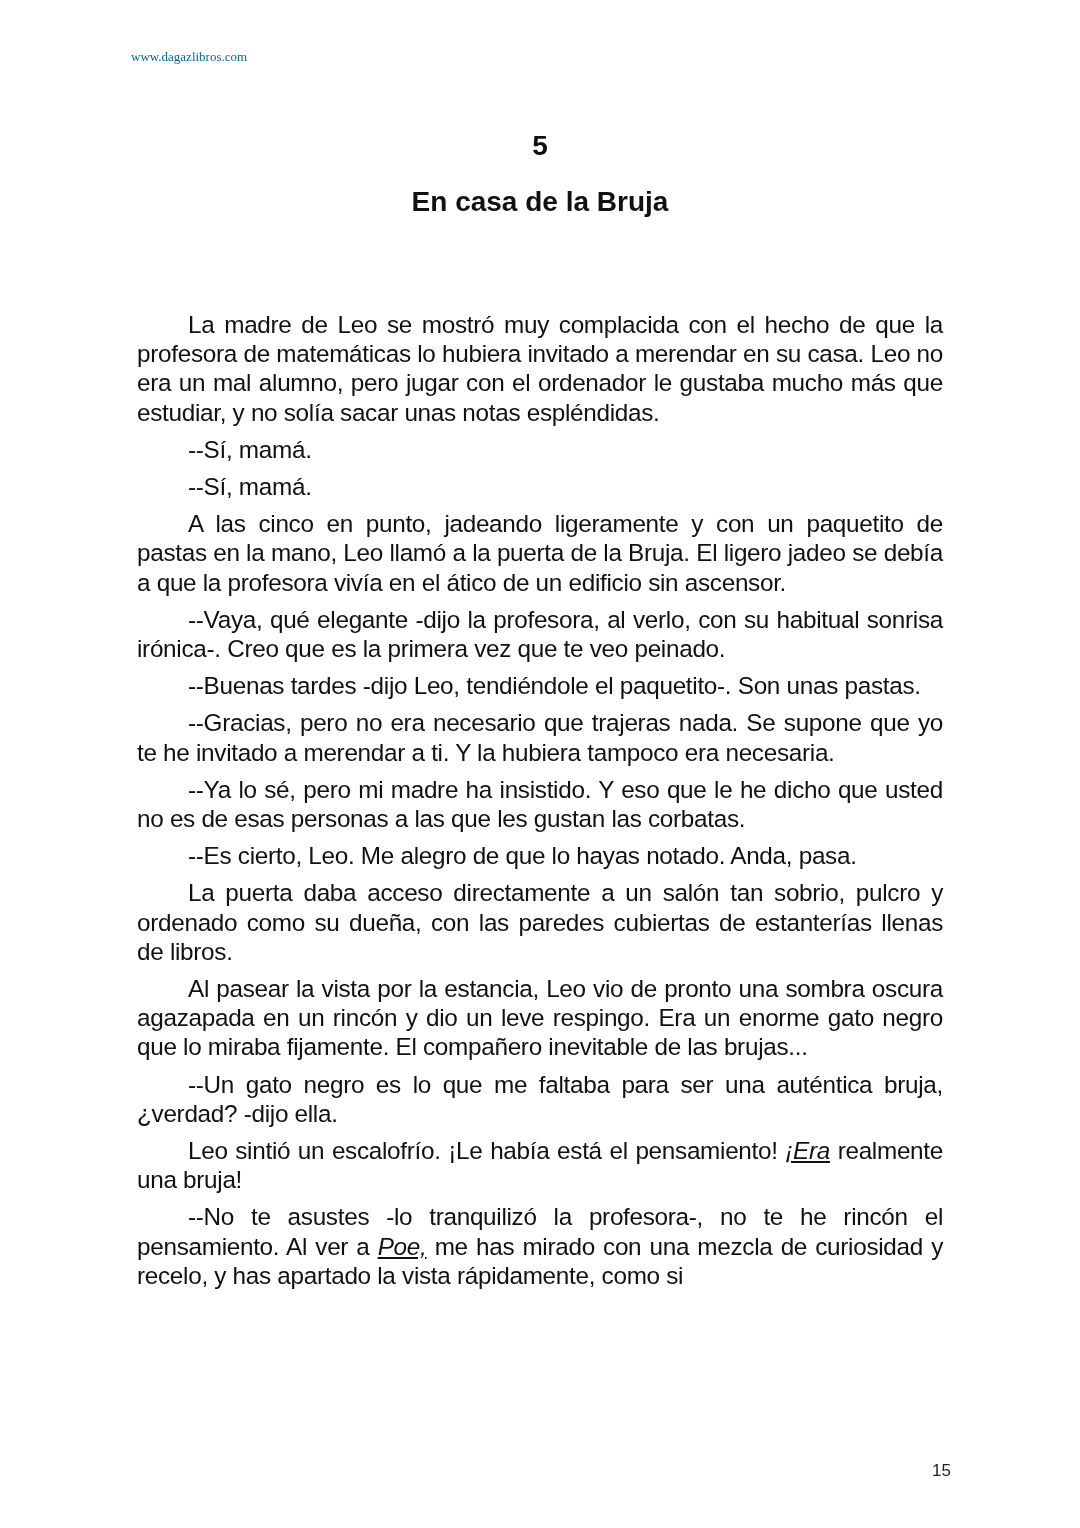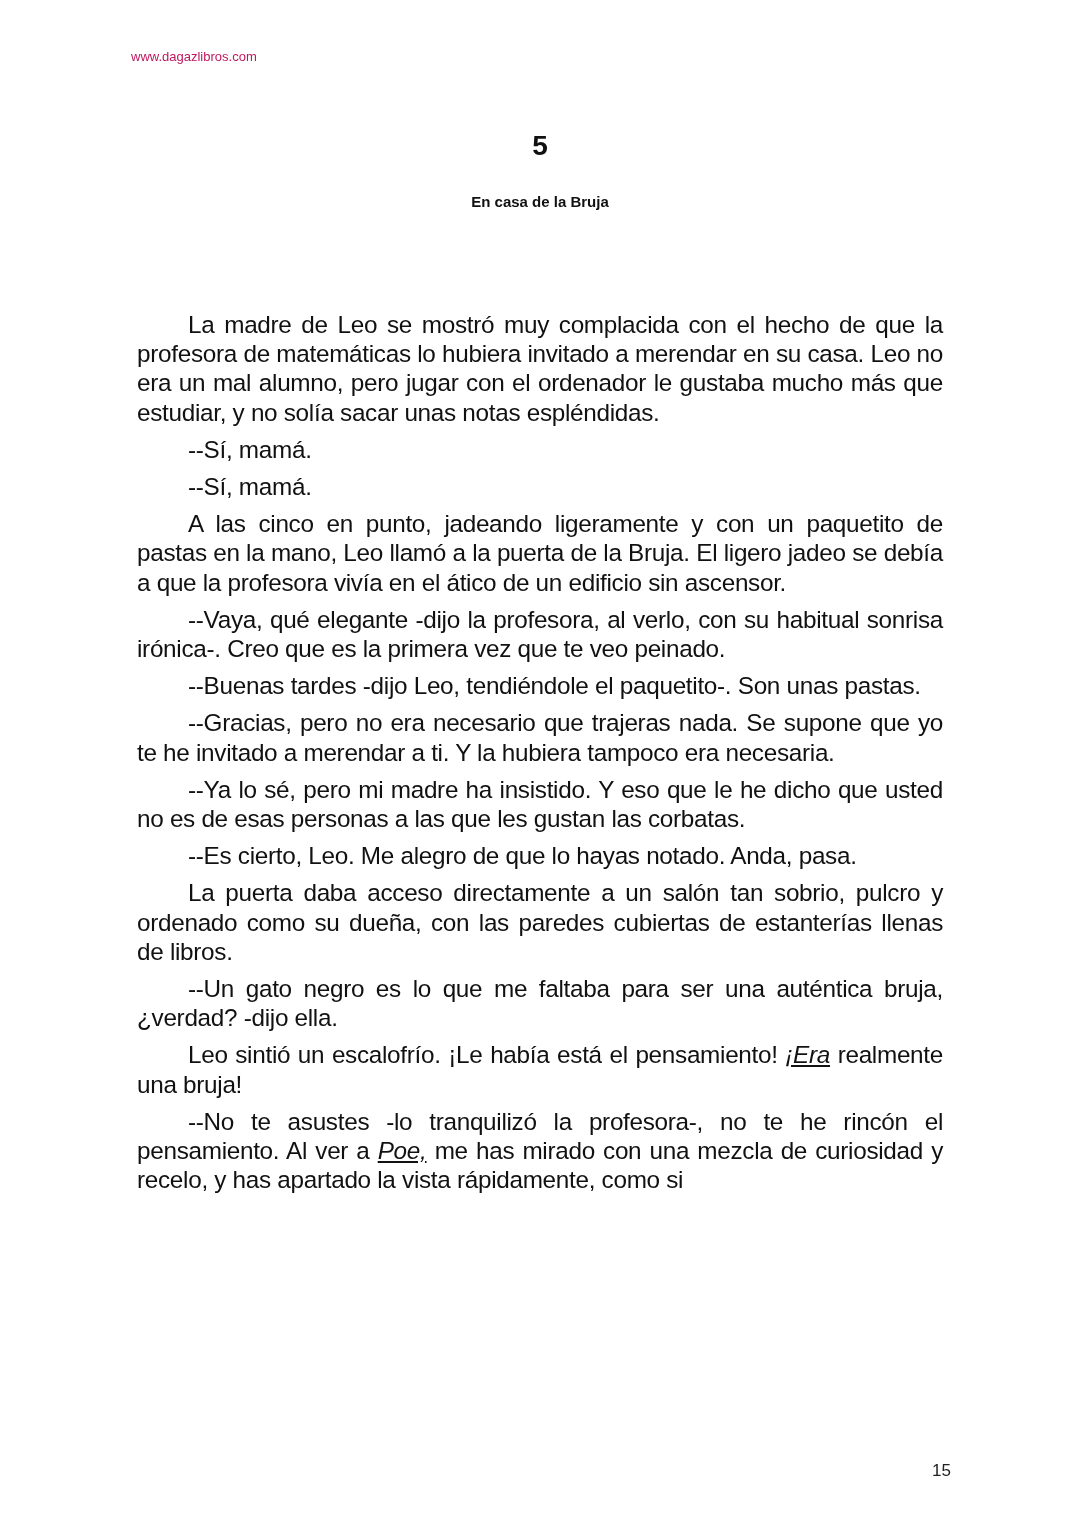--- a/index.html
+++ b/index.html
@@ -1,27 +1,27 @@
 <!DOCTYPE html>
 <html><head>
   <meta charset="utf-8">
   <style>
     html, body { margin: 0; padding: 0; background: #ffffff; }
     body { width: 1080px; height: 1528px; position: relative; overflow: hidden; color: #111; }
     .header-url {
       position: absolute; left: 131px; top: 49px;
-      font-family: Liberation Sans, sans-serif; font-size: 13px; color: #be185d;
+      font-family: Liberation Serif, serif; font-size: 13px; color: #0369a1;
     }
     .chapter-number {
       position: absolute; left: 0; width: 1080px; top: 130px; text-align: center;
       font-family: "Liberation Sans", sans-serif; font-weight: bold; font-size: 28px;
     }
     .chapter-title {
-      position: absolute; left: 0; width: 1080px; top: 193px; text-align: center;
-      font-family: "Liberation Sans", sans-serif; font-weight: bold; font-size: 15px;
+      position: absolute; left: 0; width: 1080px; top: 186px; text-align: center;
+      font-family: "Liberation Sans", sans-serif; font-weight: bold; font-size: 28px;
     }
     .body-text {
       position: absolute; left: 129px; top: 302px; width: 822px;
       font-family: "Liberation Sans", sans-serif; font-size: 24.3px; line-height: 29.2px;
       text-align: justify; letter-spacing: -0.3px;
     }
     .body-text p { margin: 8px; text-indent: 51px; }
     .body-text p .it { font-style: italic; text-decoration: underline; }
     .page-number {
       position: absolute; left: 932px; top: 1461px;
@@ -40,18 +40,19 @@
   <p>La madre de Leo se mostró muy complacida con el hecho de que la profesora de matemáticas lo hubiera invitado a merendar en su casa. Leo no era un mal alumno, pero jugar con el ordenador le gustaba mucho más que estudiar, y no solía sacar unas notas espléndidas.</p>
   <p>--Sí, mamá.</p>
   <p>--Sí, mamá.</p>
   <p>A las cinco en punto, jadeando ligeramente y con un paquetito de pastas en la mano, Leo llamó a la puerta de la Bruja. El ligero jadeo se debía a que la profesora vivía en el ático de un edificio sin ascensor.</p>
   <p>--Vaya, qué elegante -dijo la profesora, al verlo, con su habitual sonrisa irónica-. Creo que es la primera vez que te veo peinado.</p>
   <p>--Buenas tardes -dijo Leo, tendiéndole el paquetito-. Son unas pastas.</p>
   <p>--Gracias, pero no era necesario que trajeras nada. Se supone que yo te he invitado a merendar a ti. Y la hubiera tampoco era necesaria.</p>
   <p>--Ya lo sé, pero mi madre ha insistido. Y eso que le he dicho que usted no es de esas personas a las que les gustan las corbatas.</p>
   <p>--Es cierto, Leo. Me alegro de que lo hayas notado. Anda, pasa.</p>
   <p>La puerta daba acceso directamente a un salón tan sobrio, pulcro y ordenado como su dueña, con las paredes cubiertas de estanterías llenas de libros.</p>
+  <p>Al pasear la vista por la estancia, Leo vio de pronto una sombra oscura agazapada en un rincón y dio un leve respingo. Era un enorme gato negro que lo miraba fijamente. El compañero inevitable de las brujas...</p>
   <p>--Un gato negro es lo que me faltaba para ser una auténtica bruja, ¿verdad? -dijo ella.</p>
   <p><span>Leo sintió un escalofrío. ¡Le había está el pensamiento! </span><span class="it">¡Era</span><span> realmente una bruja!</span></p>
   <p><span>--No te asustes -lo tranquilizó la profesora-, no te he rincón el pensamiento. Al ver a </span><span class="it">Poe,</span><span> me has mirado con una mezcla de curiosidad y recelo, y has apartado la vista rápidamente, como si</span></p>
 </div>
 
 <div class="page-number">15</div>
 
 </body></html>

